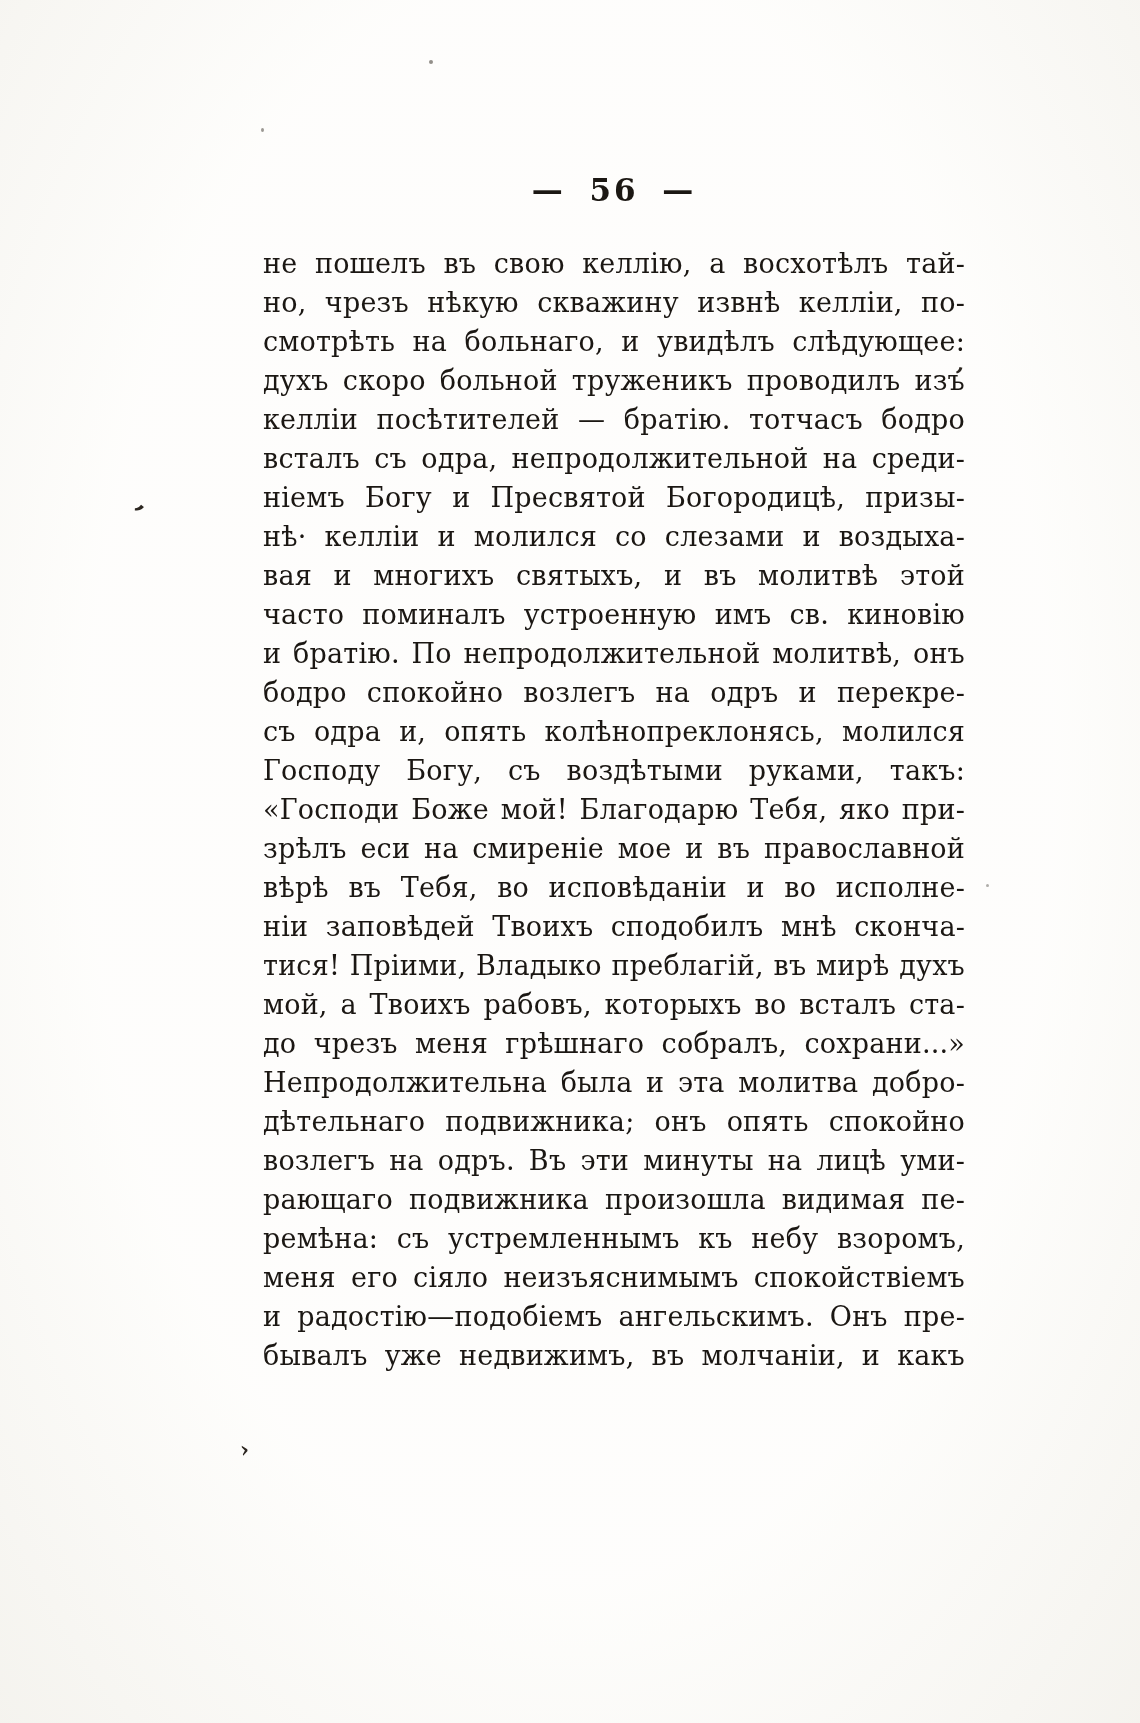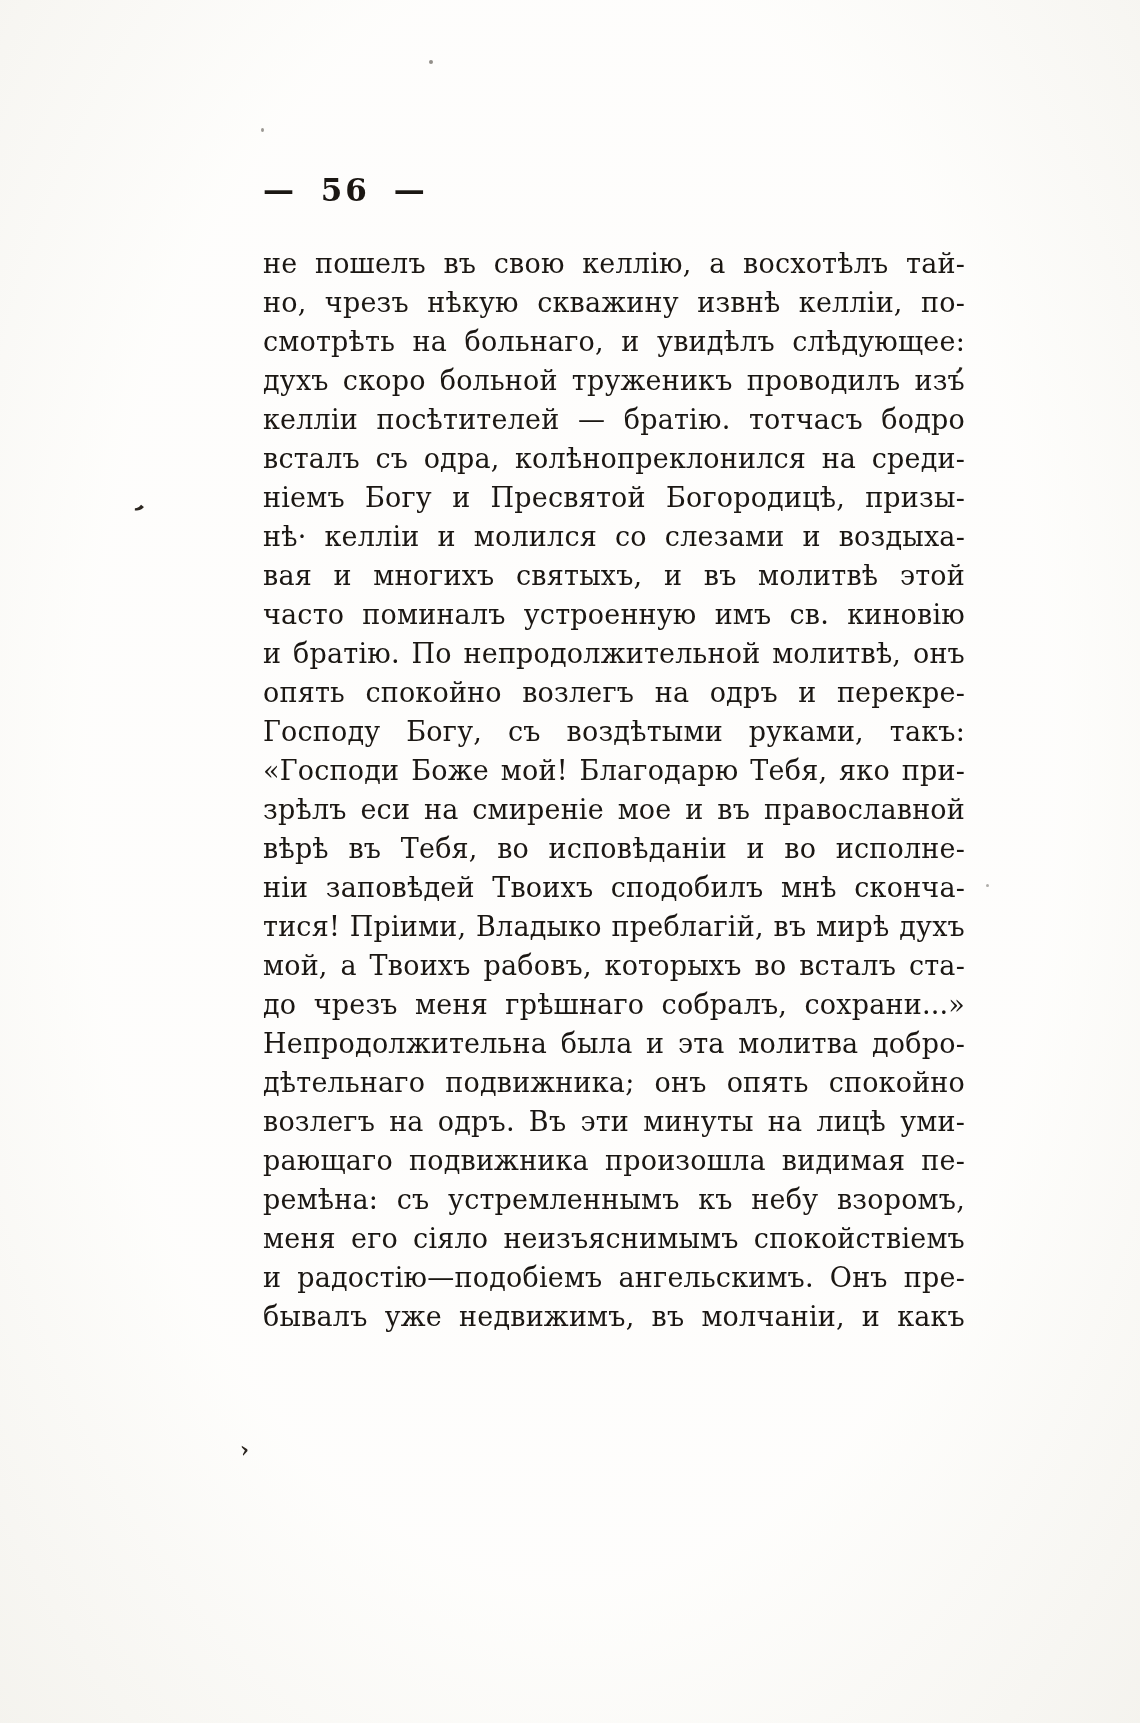--- a/index.html
+++ b/index.html
@@ -24,20 +24,21 @@
       var(--paper);
     font-family: "DejaVu Serif", "Liberation Serif", serif;
     color: var(--ink);
     overflow: hidden;
   }
   .page-number {
     position: absolute;
     top: 172px;
     left: 263px;
     width: 702px;
+    text-align: center;
     font-size: 31px;
     font-weight: bold;
     letter-spacing: 3px;
     word-spacing: 10px;
     color: var(--ink);
   }
   .text-block {
     position: absolute;
     top: 244px;
     left: 263px;
@@ -73,27 +74,28 @@
 <div class="page">
 
   <div class="page-number">— 56 —</div>
 
   <div class="text-block" id="text-block">
       <div class="line">не пошелъ въ свою келлію, а восхотѣлъ тай-</div>
       <div class="line">но, чрезъ нѣкую скважину извнѣ келліи, по-</div>
       <div class="line">смотрѣть на больнаго, и увидѣлъ слѣдующее:</div>
       <div class="line">духъ скоро больной труженикъ проводилъ изъ</div>
       <div class="line">келліи посѣтителей — братію. тотчасъ бодро</div>
-      <div class="line">всталъ съ одра, колѣнопреклонился на среди-</div>
+      <div class="line">всталъ съ одра, непродолжительной на среди-</div>
       <div class="line">ніемъ Богу и Пресвятой Богородицѣ, призы-</div>
       <div class="line">нѣ· келліи и молился со слезами и воздыха-</div>
       <div class="line">вая и многихъ святыхъ, и въ молитвѣ этой</div>
       <div class="line">часто поминалъ устроенную имъ св. киновію</div>
       <div class="line">и братію. По непродолжительной молитвѣ, онъ</div>
-      <div class="line">опять спокойно возлегъ на одръ и перекре-</div>
+      <div class="line">бодро спокойно возлегъ на одръ и перекре-</div>
+      <div class="line">съ одра и, опять колѣнопреклонясь, молился</div>
       <div class="line">Господу Богу, съ воздѣтыми руками, такъ:</div>
       <div class="line">«Господи Боже мой! Благодарю Тебя, яко при-</div>
       <div class="line">зрѣлъ еси на смиреніе мое и въ православной</div>
       <div class="line">вѣрѣ въ Тебя, во исповѣданіи и во исполне-</div>
       <div class="line">ніи заповѣдей Твоихъ сподобилъ мнѣ сконча-</div>
       <div class="line">тися! Пріими, Владыко преблагій, въ мирѣ духъ</div>
       <div class="line">мой, а Твоихъ рабовъ, которыхъ во всталъ ста-</div>
       <div class="line">до чрезъ меня грѣшнаго собралъ, сохрани...»</div>
       <div class="line">Непродолжительна была и эта молитва добро-</div>
       <div class="line">дѣтельнаго подвижника; онъ опять спокойно</div>

